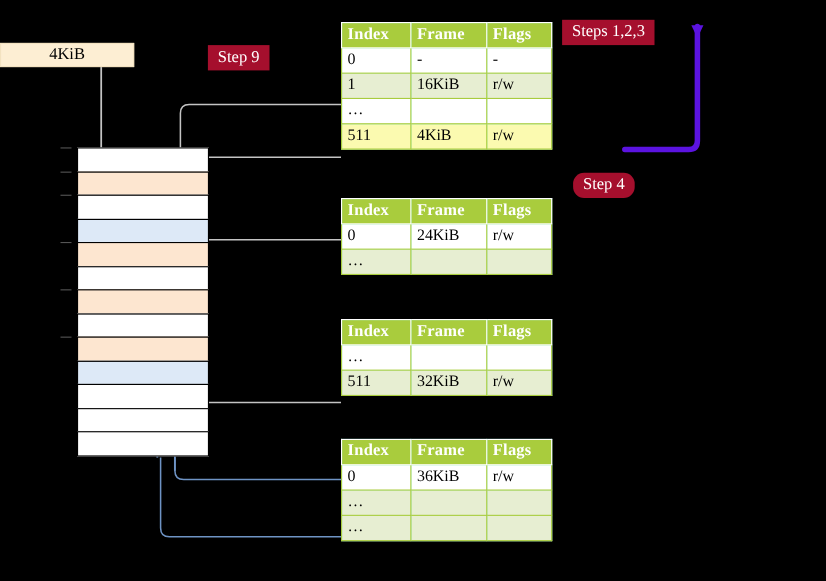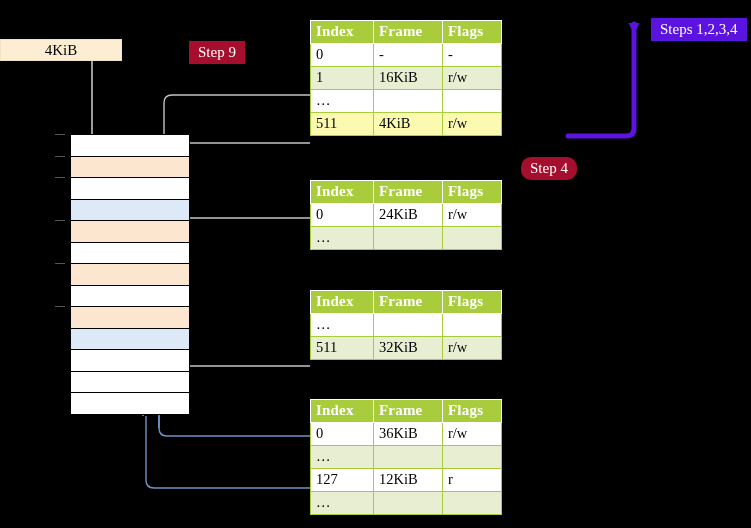--- a/index.html
+++ b/index.html
@@ -148,22 +148,22 @@
       <div class="tick" style="left: -15px; top: 0px;"></div>
       <div class="tick" style="left: -15px; top: 21.5px;"></div>
       <div class="tick" style="left: -15px; top: 43px;"></div>
       <div class="tick" style="left: -15px; top: 86px;"></div>
       <div class="tick" style="left: -15px; top: 129px;"></div>
       <div class="tick" style="left: -15px; top: 172px;"></div>
     </div>
 
   <div class="badge crimson" style="left:189px;top:41px;"><span>Step 9</span></div>
 
-
-  <div class="badge violet" style="left:651px;top:18px;"><span>Steps 1,2,3,4</span></div>
+  <div class="badge crimson" style="left:511px;top:18px;"><span>Steps 1,2,3</span></div>
+
 
   <div class="badge crimson" style="left:521px;top:157px;border-radius:10px;"><span>Step 4</span></div>
 
   <div id="tables-host">
       <table class="ptable" style="left: 310px; top: 20px;">
         <thead>
           <tr>
             <th class="c-idx">Index</th>
             <th class="c-frm">Frame</th>
             <th class="c-flg">Flags</th>
@@ -246,25 +246,20 @@
           <tr class="plain">
             <td class="c-idx">0</td>
             <td class="c-frm">36KiB</td>
             <td class="c-flg">r/w</td>
           </tr>
           <tr class="alt">
             <td class="c-idx">…</td>
             <td class="c-frm"></td>
             <td class="c-flg"></td>
           </tr>
-          <tr class="plain">
-            <td class="c-idx">127</td>
-            <td class="c-frm">12KiB</td>
-            <td class="c-flg">r</td>
-          </tr>
           <tr class="alt">
             <td class="c-idx">…</td>
             <td class="c-frm"></td>
             <td class="c-flg"></td>
           </tr>
         </tbody>
       </table>
     </div>
 
 </div>

